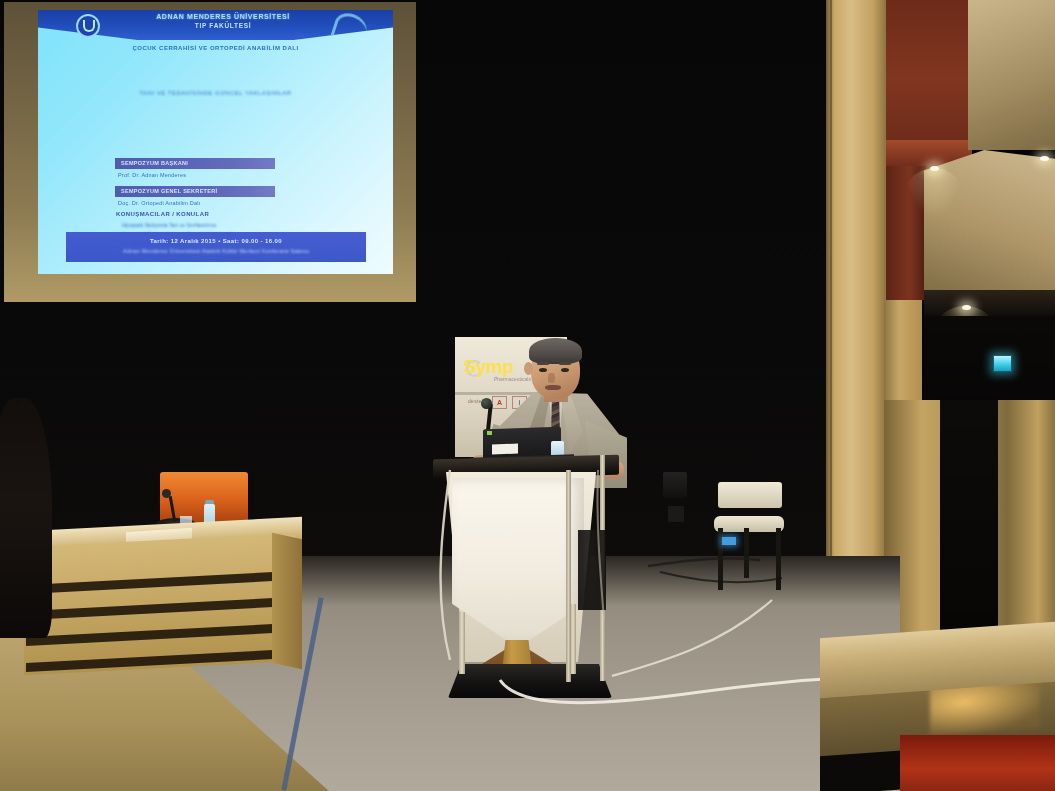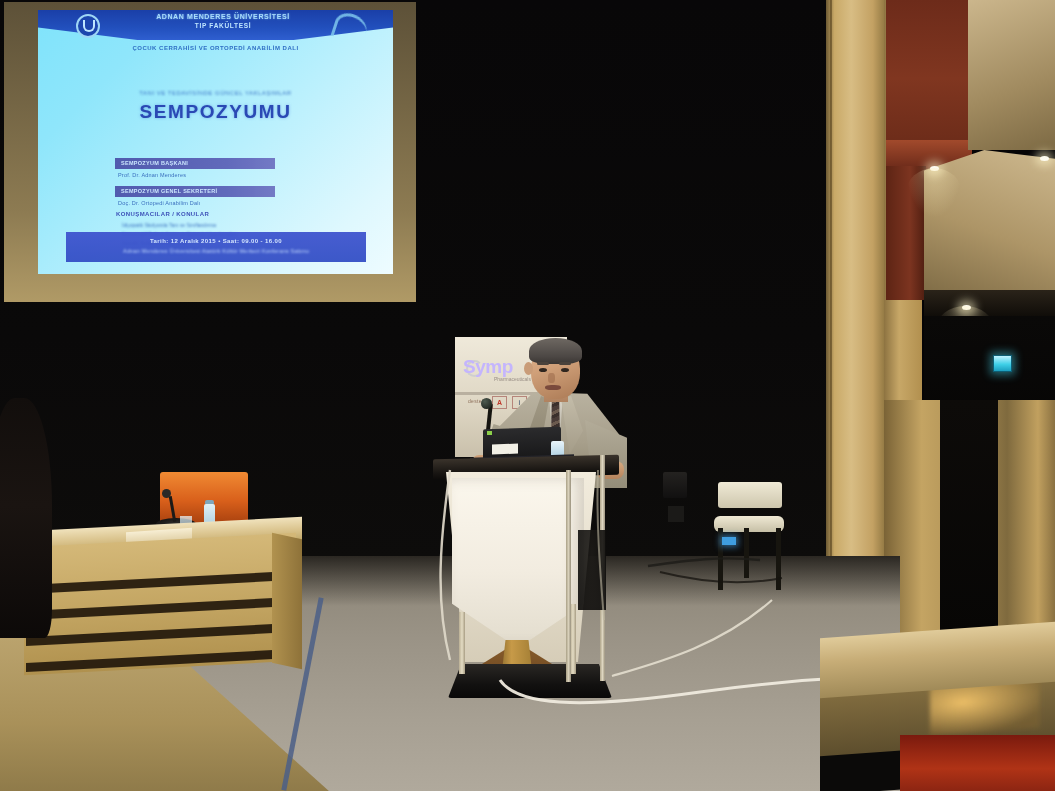--- a/index.html
+++ b/index.html
@@ -162,21 +162,21 @@
     background:linear-gradient(180deg,#c2a96f 0%,#a98f53 60%,#8b7540 100%);
     clip-path:polygon(0 0,42% 0,100% 100%,0 100%);opacity:.9;}
   .blue-tape{position:absolute;left:300px;top:596px;width:5px;height:196px;
     background:#4b5f87;transform:rotate(11deg) ;opacity:.85;}
 
   
   .pod-back{position:absolute;left:455px;top:337px;width:112px;height:120px;
     background:linear-gradient(180deg,#efe9da 0%,#ddd5c2 60%,#c9c0ab 100%);}
   .pod-band{position:absolute;left:455px;top:392px;width:112px;height:3px;background:#b9b0a0;}
   .sym-logo{position:absolute;left:463px;top:356px;font-size:19px;font-weight:bold;
-    color:#c4b5fd;letter-spacing:-.5px;}
+    color:#fde047;letter-spacing:-.5px;}
   .sym-swirl{position:absolute;left:466px;top:360px;width:13px;height:13px;
     border:2px solid #cfcfcf;border-radius:50%;border-right-color:transparent;}
   .sym-sub{position:absolute;left:494px;top:376px;font-size:5px;color:#9a8f86;}
   .sym-row{position:absolute;left:468px;top:398px;font-size:5px;color:#8d6f5a;
     letter-spacing:.3px;}
   .sym-sq{position:absolute;top:396px;width:13px;height:11px;
     border:1px solid #b6857a;color:#c0392b;font-size:7px;font-weight:bold;
     text-align:center;line-height:11px;}
 
   .pod-top{position:absolute;left:433px;top:457px;width:186px;height:20px;
@@ -308,21 +308,20 @@
   <div class="screen-frame">
     <div class="screen">
       <div class="slide">
         <div class="slide-top"></div>
         <div class="uni-logo-slide"></div>
         <div class="slide-h1">ADNAN MENDERES ÜNİVERSİTESİ</div>
         <div class="slide-h2">TIP FAKÜLTESİ</div>
         <div class="slide-swoosh"></div>
         <div class="slide-dept">ÇOCUK CERRAHİSİ VE ORTOPEDİ ANABİLİM DALI</div>
         <div class="slide-sub">TANI VE TEDAVİSİNDE GÜNCEL YAKLAŞIMLAR</div>
-        <div class="slide-title2">SEMPOZYUMU</div>
 
         <div class="bar" style="top:148px;">
           <span>SEMPOZYUM BAŞKANI</span>
         </div>
         <div class="minor" style="top:162px;">Prof. Dr. Adnan Menderes</div>
 
         <div class="bar" style="top:176px;">
           <span>SEMPOZYUM GENEL SEKRETERİ</span>
         </div>
         <div class="minor" style="top:190px;">Doç. Dr. Ortopedi Anabilim Dalı</div>

